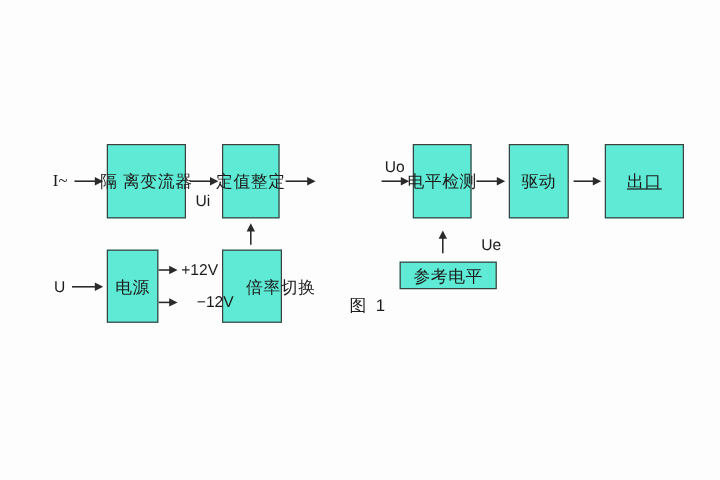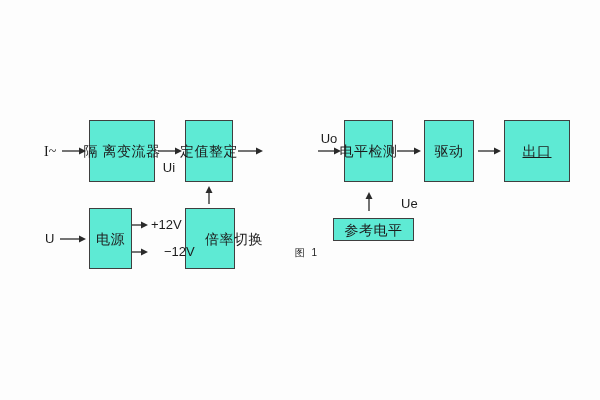--- a/index.html
+++ b/index.html
@@ -32,21 +32,21 @@
   .lbl {
     position:absolute;
     font-size:13px;
     line-height:15px;
     white-space:nowrap;
   }
   .lbl.center { transform:translateX(-50%); }
   .lbl.serif { font-family:"Liberation Serif", serif; font-size:14px; }
   .caption {
     position:absolute;
-    font-size:10px;
+    font-size:14px;
     letter-spacing:2px;
     transform:translateX(-50%);
   }
   svg line { stroke:#2a2a2a; stroke-width:1.3; }
   svg polygon { fill:#2a2a2a; }
 </style>
 </head>
 <body>
 
 <div class="canvas">

